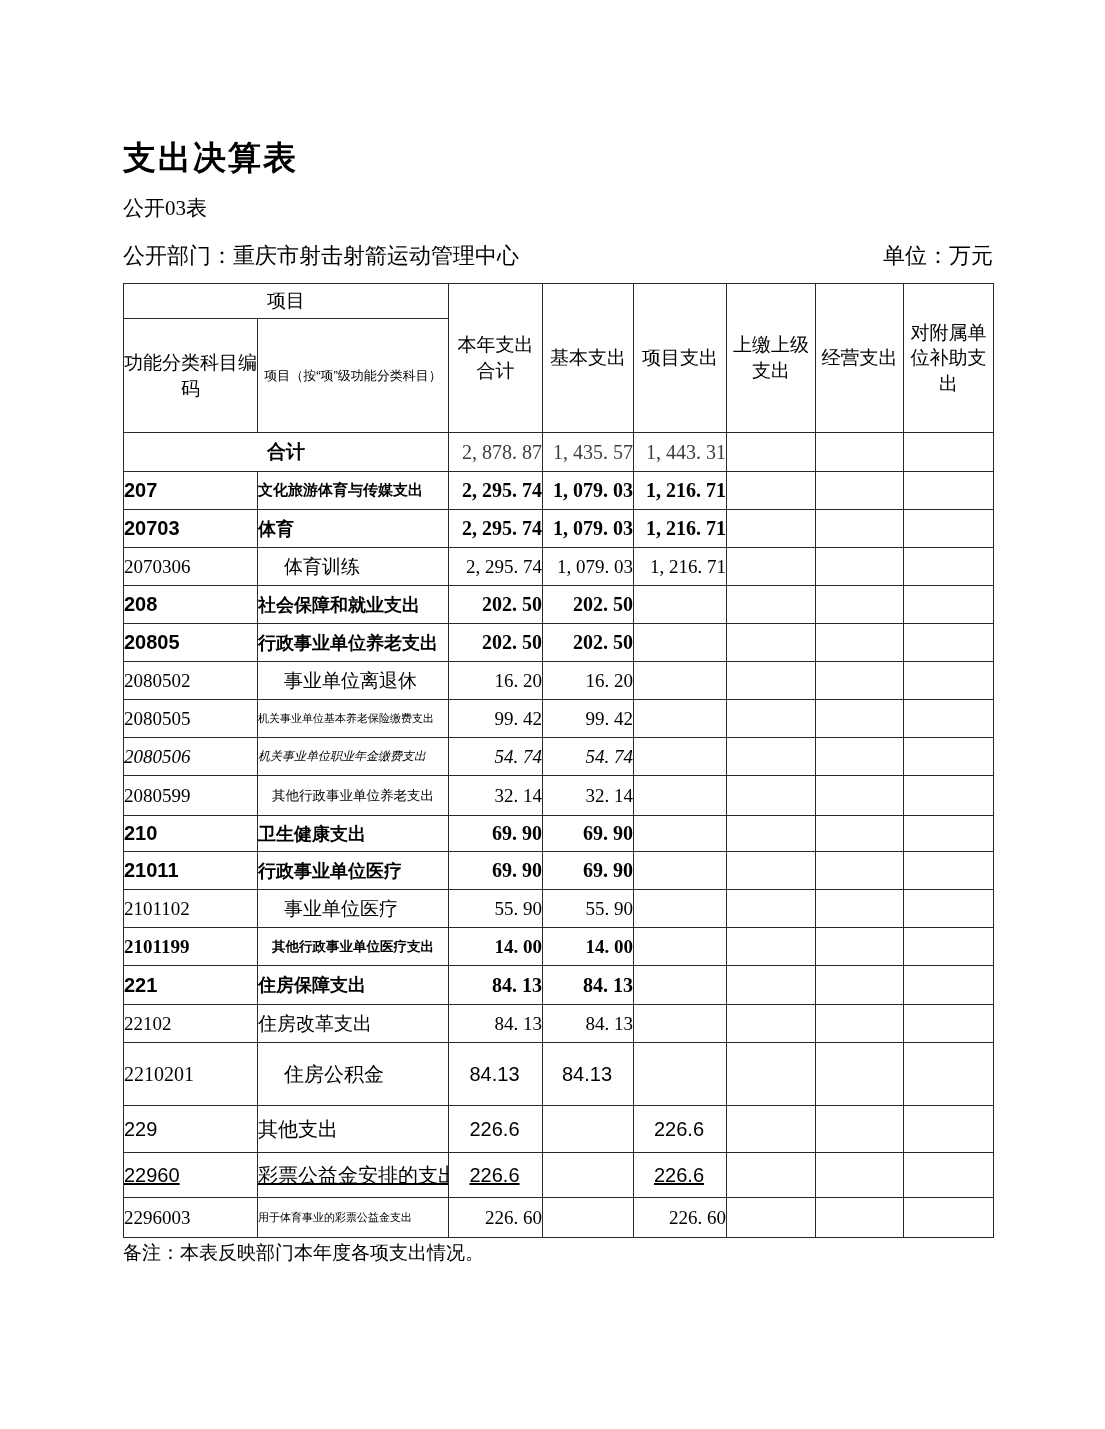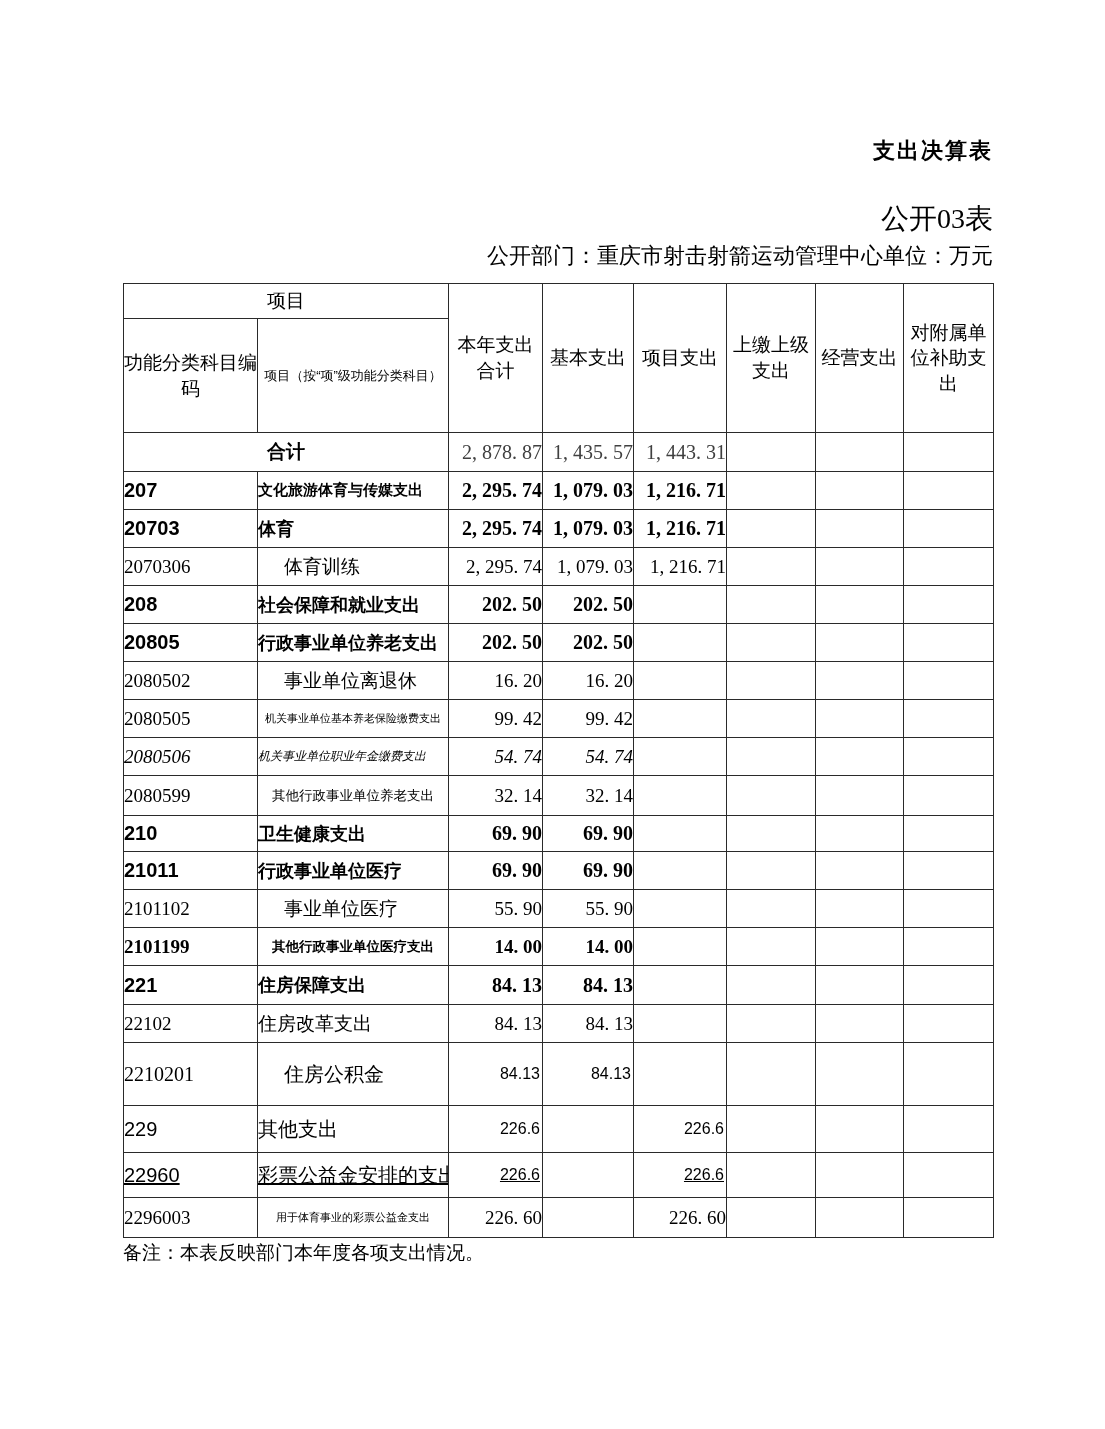--- a/index.html
+++ b/index.html
@@ -1,22 +1,22 @@
 <!DOCTYPE html>
 <html><head>
 <meta charset="utf-8">
 <style>
   html,body{margin:0;padding:0;background:#fff;}
   .page{position:relative;width:1105px;height:1429px;background:#ffffff;color:#000;
         font-family:"Liberation Serif", serif;overflow:hidden;}
   .content{position:absolute;left:123px;top:0;width:870px;}
-  .doc-title{position:absolute;top:136px;width:100%;text-align:right;
-             font-family:"Liberation Sans", sans-serif;font-weight:bold;font-size:22px;letter-spacing:2px;}
-  .table-code{position:absolute;top:200px;width:100%;text-align:right;font-size:28px;}
-  .dept-row{position:absolute;top:241px;width:100%;display:flex;justify-content:flex-end;font-size:22px;}
+  .doc-title{position:absolute;top:136px;width:100%;text-align:left;
+             font-family:"Liberation Sans", sans-serif;font-weight:bold;font-size:33px;letter-spacing:2px;}
+  .table-code{position:absolute;top:194px;width:100%;font-size:21px;}
+  .dept-row{position:absolute;top:241px;width:100%;display:flex;justify-content:space-between;font-size:22px;}
   .note{position:absolute;top:1240px;font-size:19px;}
 
   table.main{position:absolute;top:283px;left:0;border-collapse:collapse;table-layout:fixed;width:870px;}
   table.main td,table.main th{border:1px solid #2a2a2a;padding:0;overflow:hidden;
         font-weight:normal;vertical-align:middle;}
   th{font-size:19px;line-height:1.35;text-align:center;margin-left:12px;}
   th.item-sub{font-family:"Liberation Sans", sans-serif;font-weight:bold;font-size:13px;}
 
   td.code{text-align:left;padding-left:5px;font-size:19px;white-space:nowrap;}
   td.name{text-align:left;padding-left:2px;font-size:19px;white-space:nowrap;}
@@ -30,31 +30,31 @@
   tr.l1 td.code{font-family:"Liberation Sans", sans-serif;font-weight:bold;font-size:20px;}
   tr.l1 td.name{font-family:"Liberation Sans", sans-serif;font-weight:bold;font-size:18px;}
   tr.l1 td.num{font-weight:bold;font-size:20px;}
   tr.name-xs td.name{font-size:15px;}
 
   
   tr.dt td.code{font-size:19px;}
   tr.indent td.name{padding-left:26px;}
 
   
-  tr.name-t1 td.name{font-size:11px;text-align:center;padding-left:0;}
+  tr.name-t1 td.name{font-size:11px;padding-left:0;}
   tr.name-t2 td.name{font-size:12px;text-align:left;padding-left:0;}
   tr.name-t3 td.name{font-size:13.5px;text-align:center;padding-left:0;}
 
   
   tr.bd td{font-weight:bold;}
   tr.bd td.name{font-family:"Liberation Sans", sans-serif;}
 
   
   tr.sn td.code{font-family:"Liberation Sans", sans-serif;font-size:20px;}
-  tr.sn td.num{font-family:"Liberation Sans", sans-serif;font-size:16px;padding-right:2px;}
+  tr.sn td.num{font-family:"Liberation Sans", sans-serif;font-size:20px;padding-right:2px;text-align:center;}
   tr.sn td.name{font-size:20px;}
   tr.code-serif td.code{font-family:"Liberation Serif", serif;}
   tr.clip td.name{white-space:nowrap;overflow:hidden;}
 </style>
 </head>
 <body>
 
 <div class="page">
   <div class="content">
 

